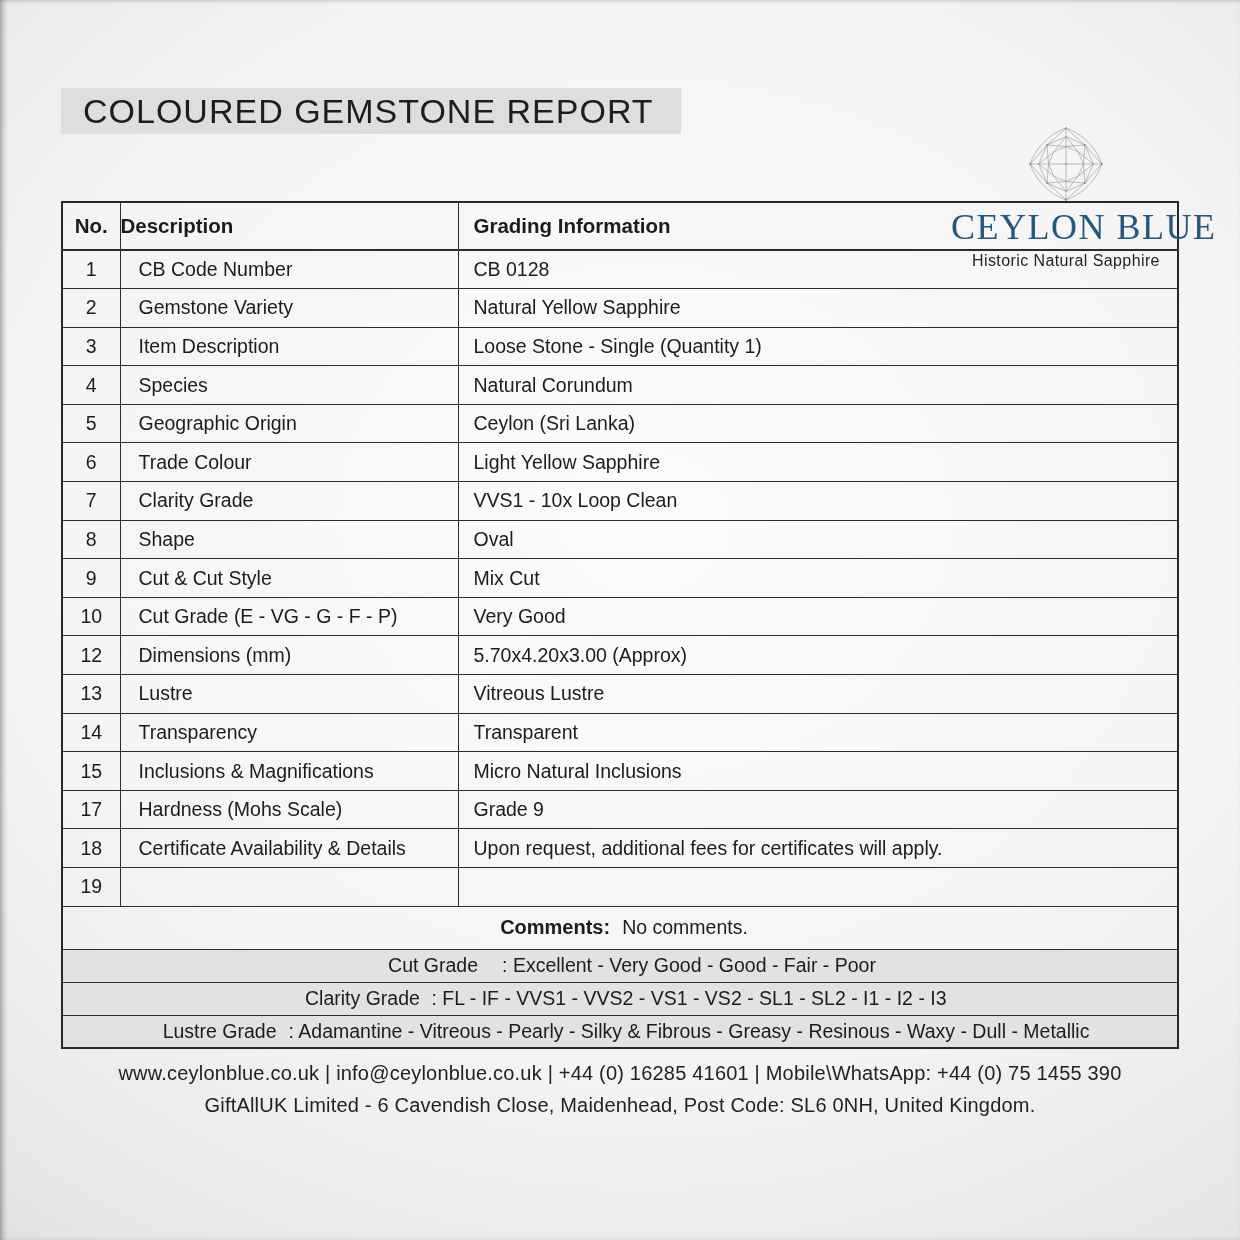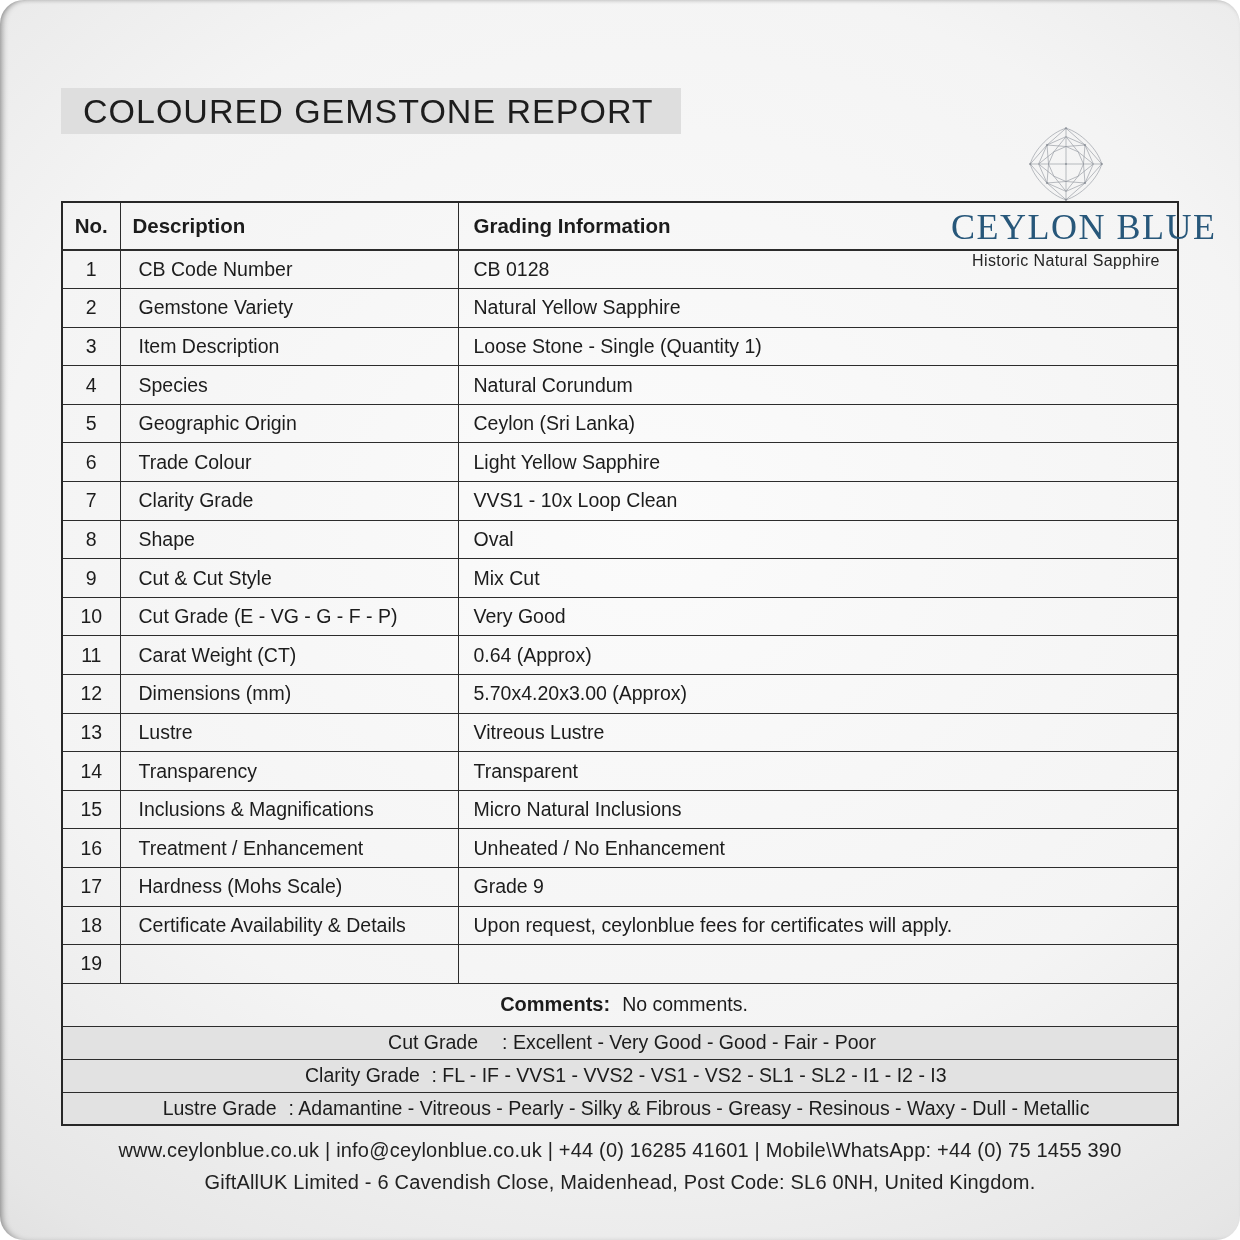--- a/index.html
+++ b/index.html
@@ -9,21 +9,20 @@
     color: #1c1c1c;
   }
   .canvas {
     position: relative;
     width: 1240px;
     height: 1240px;
     background:
       radial-gradient(ellipse 95% 80% at 52% 42%, #fbfbfb 0%, #f4f4f4 55%, #e6e6e6 85%, #d9d9d9 100%);
     box-shadow: inset 5px 0 6px -3px rgba(0,0,0,.38), inset 0 3px 5px -3px rgba(0,0,0,.2);
     overflow: hidden;
-    border-radius: 24px;
   }
   .page {
     position: relative;
     width: 1118px;
     margin: 0 auto;
     padding-top: 88px;
   }
 
   
   .title-band {
@@ -76,21 +75,21 @@
   }
   .report { border: 2.4px solid #272727; }
   .report thead th {
     height: 48px;
     font-weight: bold;
     font-size: 20.5px;
     text-align: left;
     border-bottom-width: 2.2px;
   }
   .report thead th:first-child { text-align: center; }
-  .report thead th:nth-child(2) { padding-left: 12px; }
+  .report thead th:nth-child(2) { }
   .report thead th:nth-child(3) { padding-left: 15px; margin-top: 22px; }
   .report tbody td { height: 38.6px; }
   .report tbody td:first-child { text-align: center; }
   .report tbody td:nth-child(2) { padding-left: 18px; }
   .report tbody td:nth-child(3) { padding-left: 15px; }
 
   tr.comments-row td {
     height: 43px;
     padding-left: 8px;
     white-space: nowrap;
@@ -203,58 +202,48 @@
             <td>9</td>
             <td>Cut &amp; Cut Style</td>
             <td>Mix Cut</td>
           </tr>
           <tr>
             <td>10</td>
             <td>Cut Grade (E - VG - G - F - P)</td>
             <td>Very Good</td>
           </tr>
           <tr>
-            <td>11</td>
-            <td>Carat Weight (CT)</td>
-            <td>0.64 (Approx)</td>
-          </tr>
-          <tr>
             <td>12</td>
             <td>Dimensions (mm)</td>
             <td>5.70x4.20x3.00 (Approx)</td>
           </tr>
           <tr>
             <td>13</td>
             <td>Lustre</td>
             <td>Vitreous Lustre</td>
           </tr>
           <tr>
             <td>14</td>
             <td>Transparency</td>
             <td>Transparent</td>
           </tr>
           <tr>
             <td>15</td>
             <td>Inclusions &amp; Magnifications</td>
             <td>Micro Natural Inclusions</td>
           </tr>
           <tr>
-            <td>16</td>
-            <td>Treatment / Enhancement</td>
-            <td>Unheated / No Enhancement</td>
-          </tr>
-          <tr>
             <td>17</td>
             <td>Hardness (Mohs Scale)</td>
             <td>Grade 9</td>
           </tr>
           <tr>
             <td>18</td>
             <td>Certificate Availability &amp; Details</td>
-            <td>Upon request, ceylonblue fees for certificates will apply.</td>
+            <td>Upon request, additional fees for certificates will apply.</td>
           </tr>
           <tr>
             <td>19</td>
             <td></td>
             <td></td>
           </tr>
         </tbody>
       <tbody>
         <tr class="comments-row">
           <td colspan="3">

